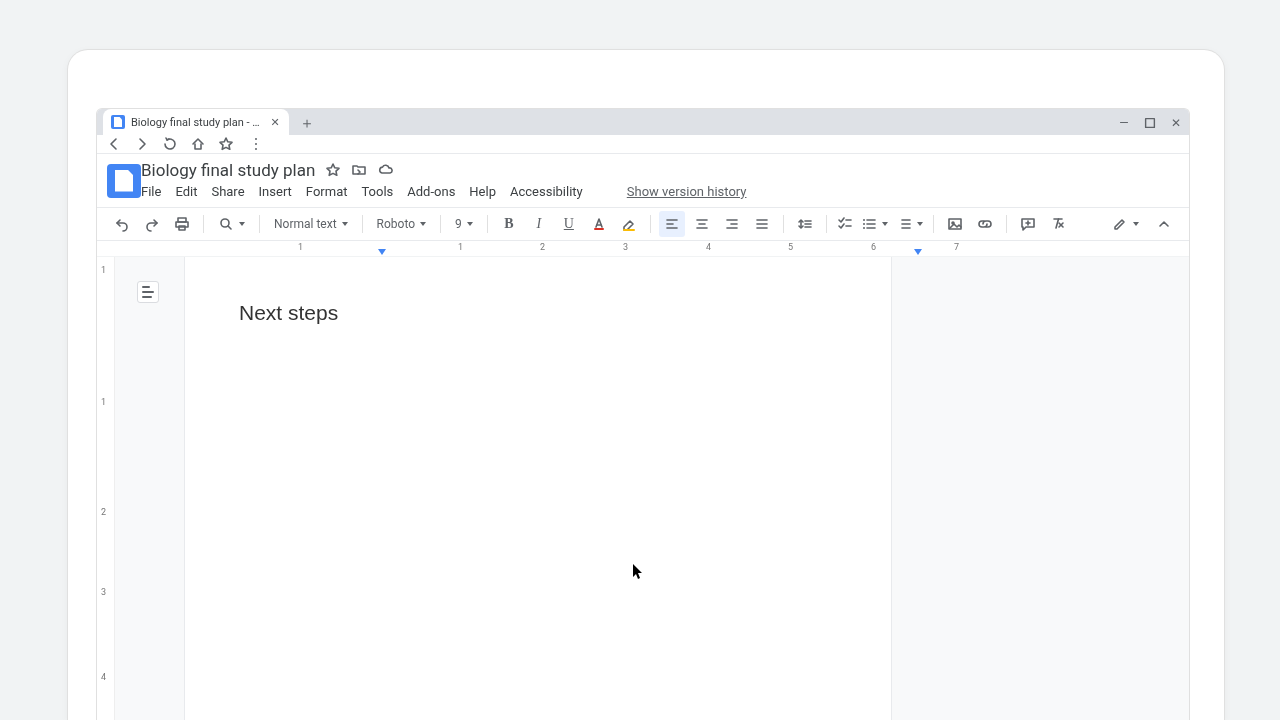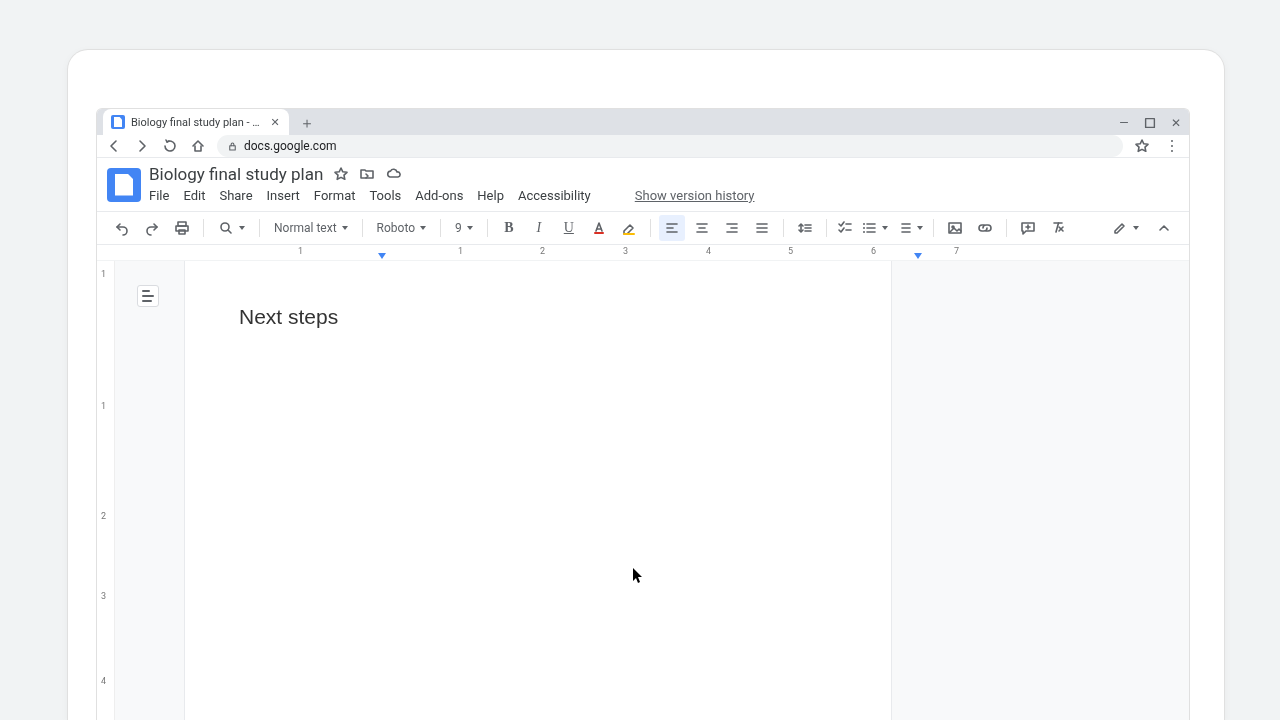--- a/index.html
+++ b/index.html
@@ -74,21 +74,21 @@
   padding: 0 8px;
   gap: 10px;
 }
 .nav-btn { width:18px; height:18px; display:flex; align-items:center; justify-content:center; color:#5f6368; }
 .nav-btn.disabled { color:#bdc1c6; }
 .omnibox { flex:1; height:22px; background:#f1f3f4; border-radius:12px; display:flex; align-items:center; padding:0 10px; gap:6px; font-size:12px; color:#202124;}
 .lock { color:#5f6368; font-size:10px; }
 .addr-actions { display:flex; gap:12px; color:#5f6368; }
 
 .app { flex:1; display:flex; flex-direction:column; background:#fff; }
-.app-header { display:flex; align-items:center; padding: 6px 14px 0 10px; gap:8px; }
+.app-header { display:flex; align-items:center; padding: 6px 14px 0 10px; gap:0; }
 .docs-logo { width:34px; height:34px; background:#4285f4; border-radius:4px; display:flex; align-items:center; justify-content:center; }
 .docs-logo::after { content:""; width:18px; height:22px; background:#fff; clip-path: polygon(0 0, 70% 0, 100% 25%, 100% 100%, 0 100%); position:relative;}
 .title-area { flex:1; }
 .doc-title-row { display:flex; align-items:center; gap:10px; }
 .doc-title { font-size:17px; color:#3c4043; letter-spacing:0; }
 .title-icons { display:flex; gap:10px; color:#5f6368; }
 .ti { width:16px; height:16px; display:flex; align-items:center; justify-content:center; font-size:14px; }
 .menubar { display:flex; gap:14px; font-size:13px; color:#3c4043; margin-top:2px; align-items:center;}
 .menubar .mitem { padding:2px 0; }
 .version-link { color:#5f6368; text-decoration:underline; margin-left:30px; font-size:13px;}
@@ -177,29 +177,20 @@
           <path d="M3 8a5 5 0 1 0 2-4"></path>
           <polyline points="4,2 5,4 7,3"></polyline>
         </svg>
     </span>
     <span class="nav-btn">
       <svg class="svg-ic" viewBox="0 0 16 16">
           <path d="M3 8l5-5 5 5"></path>
           <path d="M5 8v5h6V8"></path>
         </svg>
     </span>
-    <div class="omnibox">
-      <span class="lock">
-        <svg class="svg-ic" style="width:11px;height:11px" viewBox="0 0 16 16">
-            <rect x="4" y="7" width="8" height="6"></rect>
-            <path d="M6 7V5a2 2 0 0 1 4 0v2"></path>
-          </svg>
-      </span>
-      <span>docs.google.com</span>
-    </div>
     <div class="addr-actions">
       <span class="nav-btn">
         <svg class="svg-ic" viewBox="0 0 16 16">
             <path d="M8 2l1.8 3.8 4.2.5-3 2.9.8 4.1L8 11.4 4.2 13.3 5 9.2 2 6.3l4.2-.5z"></path>
           </svg>
       </span>
       <span class="nav-btn">
         <svg class="svg-ic svg-fill" viewBox="0 0 16 16">
             <path d="M8 4a1 1 0 1 0 0-2 1 1 0 0 0 0 2zm0 5a1 1 0 1 0 0-2 1 1 0 0 0 0 2zm0 5a1 1 0 1 0 0-2 1 1 0 0 0 0 2z"></path>
           </svg>

